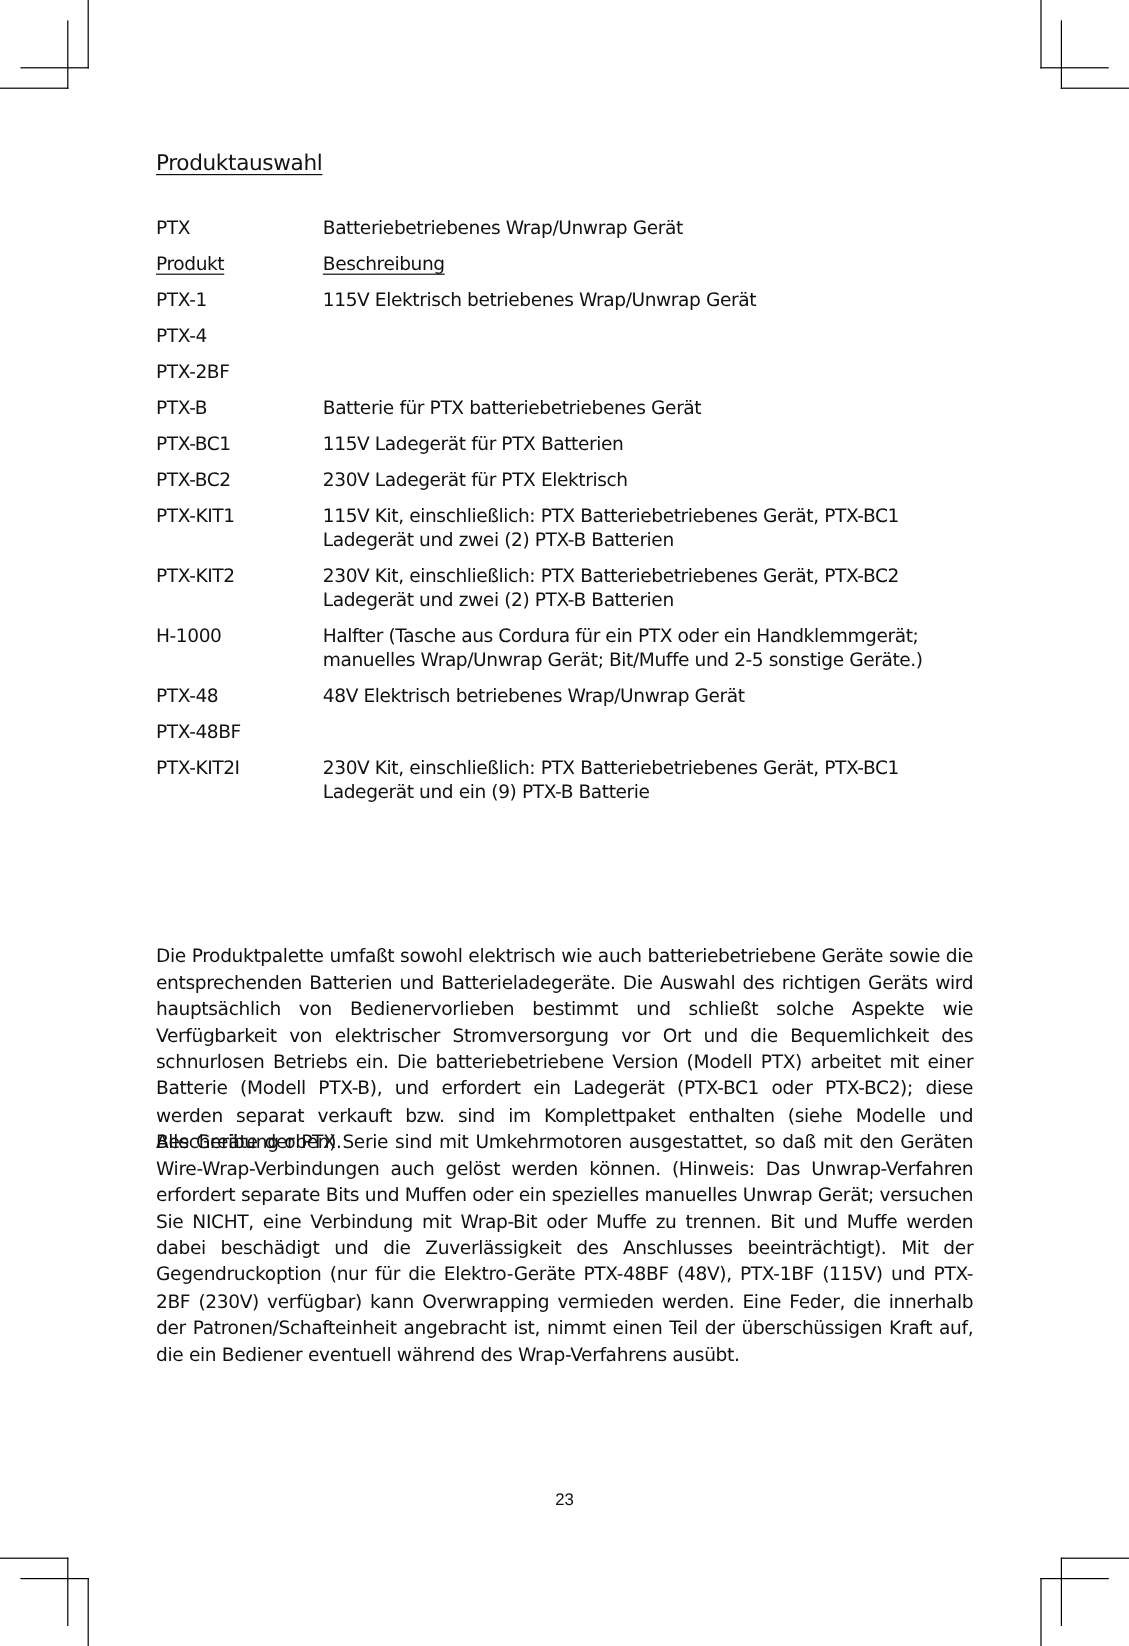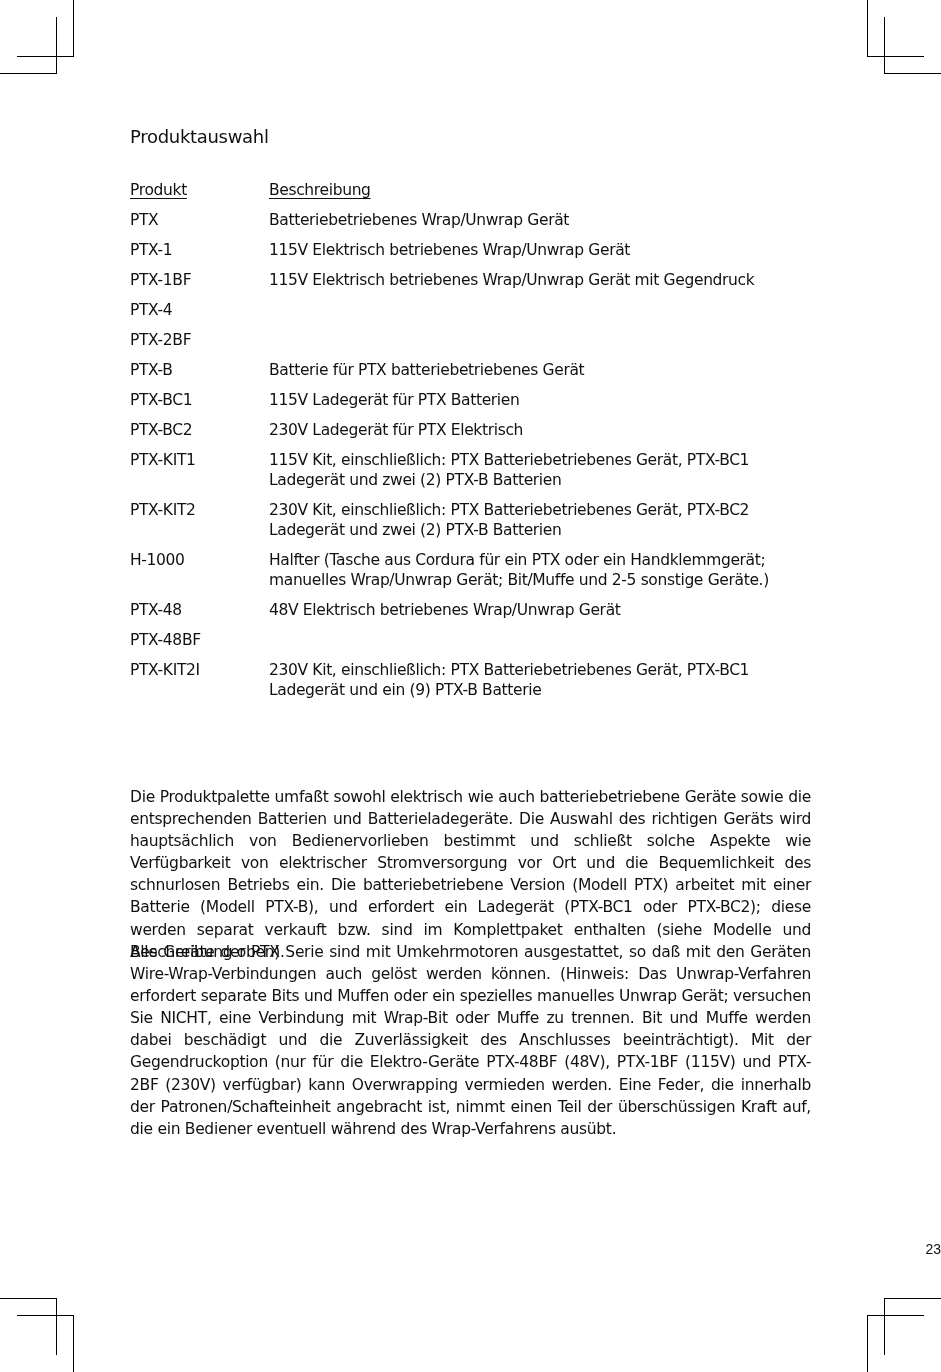--- a/index.html
+++ b/index.html
@@ -20,20 +20,21 @@
       position: absolute;
       left: 130px;
       top: 0;
       width: 681px;
     }
     .title {
       position: absolute;
       top: 126px;
       left: 0;
       font-size: 18px;
+      text-decoration: underline;
       text-underline-offset: 3px;
       letter-spacing: -0.3px;
       white-space: nowrap;
     }
     .table {
       position: absolute;
       top: 180px;
       left: 0;
       width: 681px;
       font-size: 15.5px;
@@ -57,21 +58,21 @@
       text-align: justify;
       letter-spacing: -0.3px;
     }
     .p1 { top: 786px; }
     .p2 { top: 941px; }
     .pagenum {
       position: absolute;
       top: 1241px;
       left: 0;
       width: 941px;
-      text-align: right;
+      text-align: center;
       font-family: "Liberation Sans", sans-serif;
       font-size: 14px;
     }
   </style>
 </head>
 <body>
 
 <div class="mark" style="left:73px;top:0;width:1px;height:57px;"></div>
 <div class="mark" style="left:17px;top:56px;width:57px;height:1px;"></div>
 <div class="mark" style="left:56px;top:17px;width:1px;height:57px;"></div>
@@ -89,35 +90,31 @@
 
 <div class="mark" style="left:884px;top:1298px;width:57px;height:1px;"></div>
 <div class="mark" style="left:884px;top:1298px;width:1px;height:57px;"></div>
 <div class="mark" style="left:867px;top:1315px;width:57px;height:1px;"></div>
 <div class="mark" style="left:867px;top:1315px;width:1px;height:57px;"></div>
 
 <div class="page">
   <div class="title">Produktauswahl</div>
 
   <div class="table">
+    <div class="row">
+      <span class="code">PTX</span>
+      <span class="desc">Batteriebetriebenes Wrap/Unwrap Gerät</span>
+    </div>
     <div class="row header">
       <span class="code">Produkt</span>
       <span class="desc">Beschreibung</span>
     </div>
     <div class="row">
-      <span class="code">PTX</span>
-      <span class="desc">Batteriebetriebenes Wrap/Unwrap Gerät</span>
-    </div>
-    <div class="row">
       <span class="code">PTX-1</span>
       <span class="desc">115V Elektrisch betriebenes Wrap/Unwrap Gerät</span>
-    </div>
-    <div class="row">
-      <span class="code">PTX-1BF</span>
-      <span class="desc">115V Elektrisch betriebenes Wrap/Unwrap Gerät mit Gegendruck</span>
     </div>
     <div class="row">
       <span class="code">PTX-4</span>
     </div>
     <div class="row">
       <span class="code">PTX-2BF</span>
     </div>
     <div class="row">
       <span class="code">PTX-B</span>
       <span class="desc">Batterie für PTX batteriebetriebenes Gerät</span>

